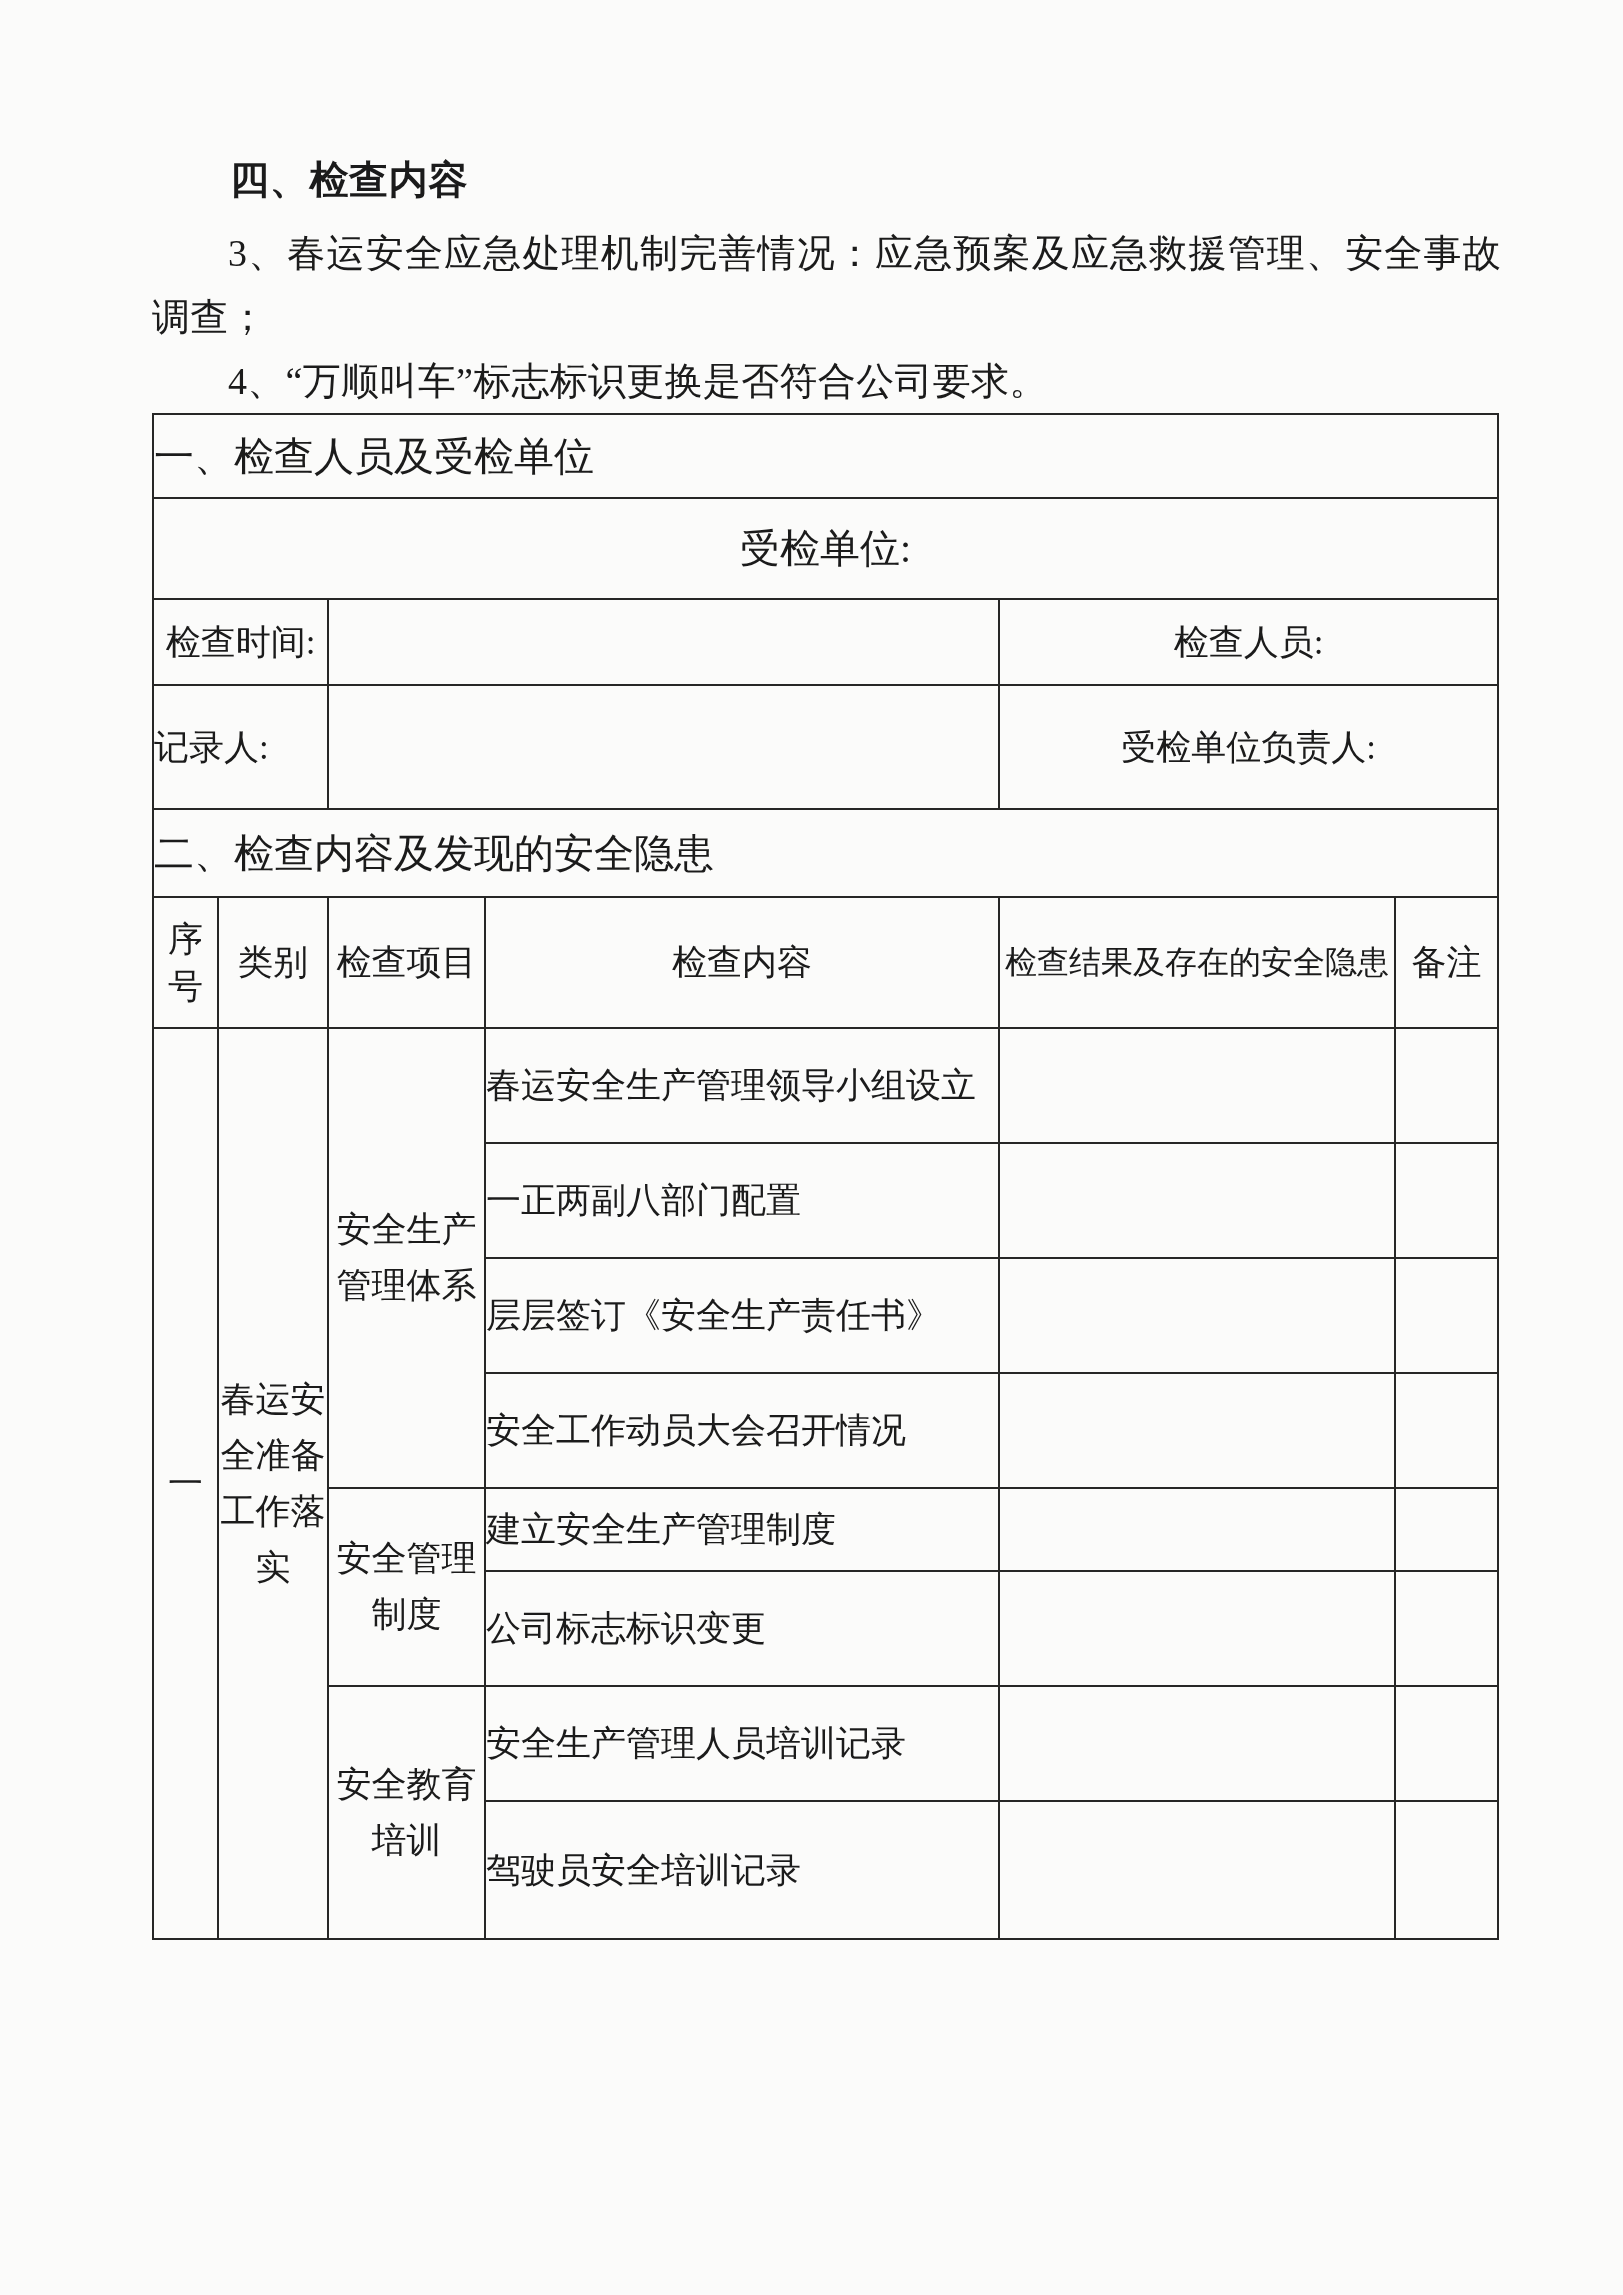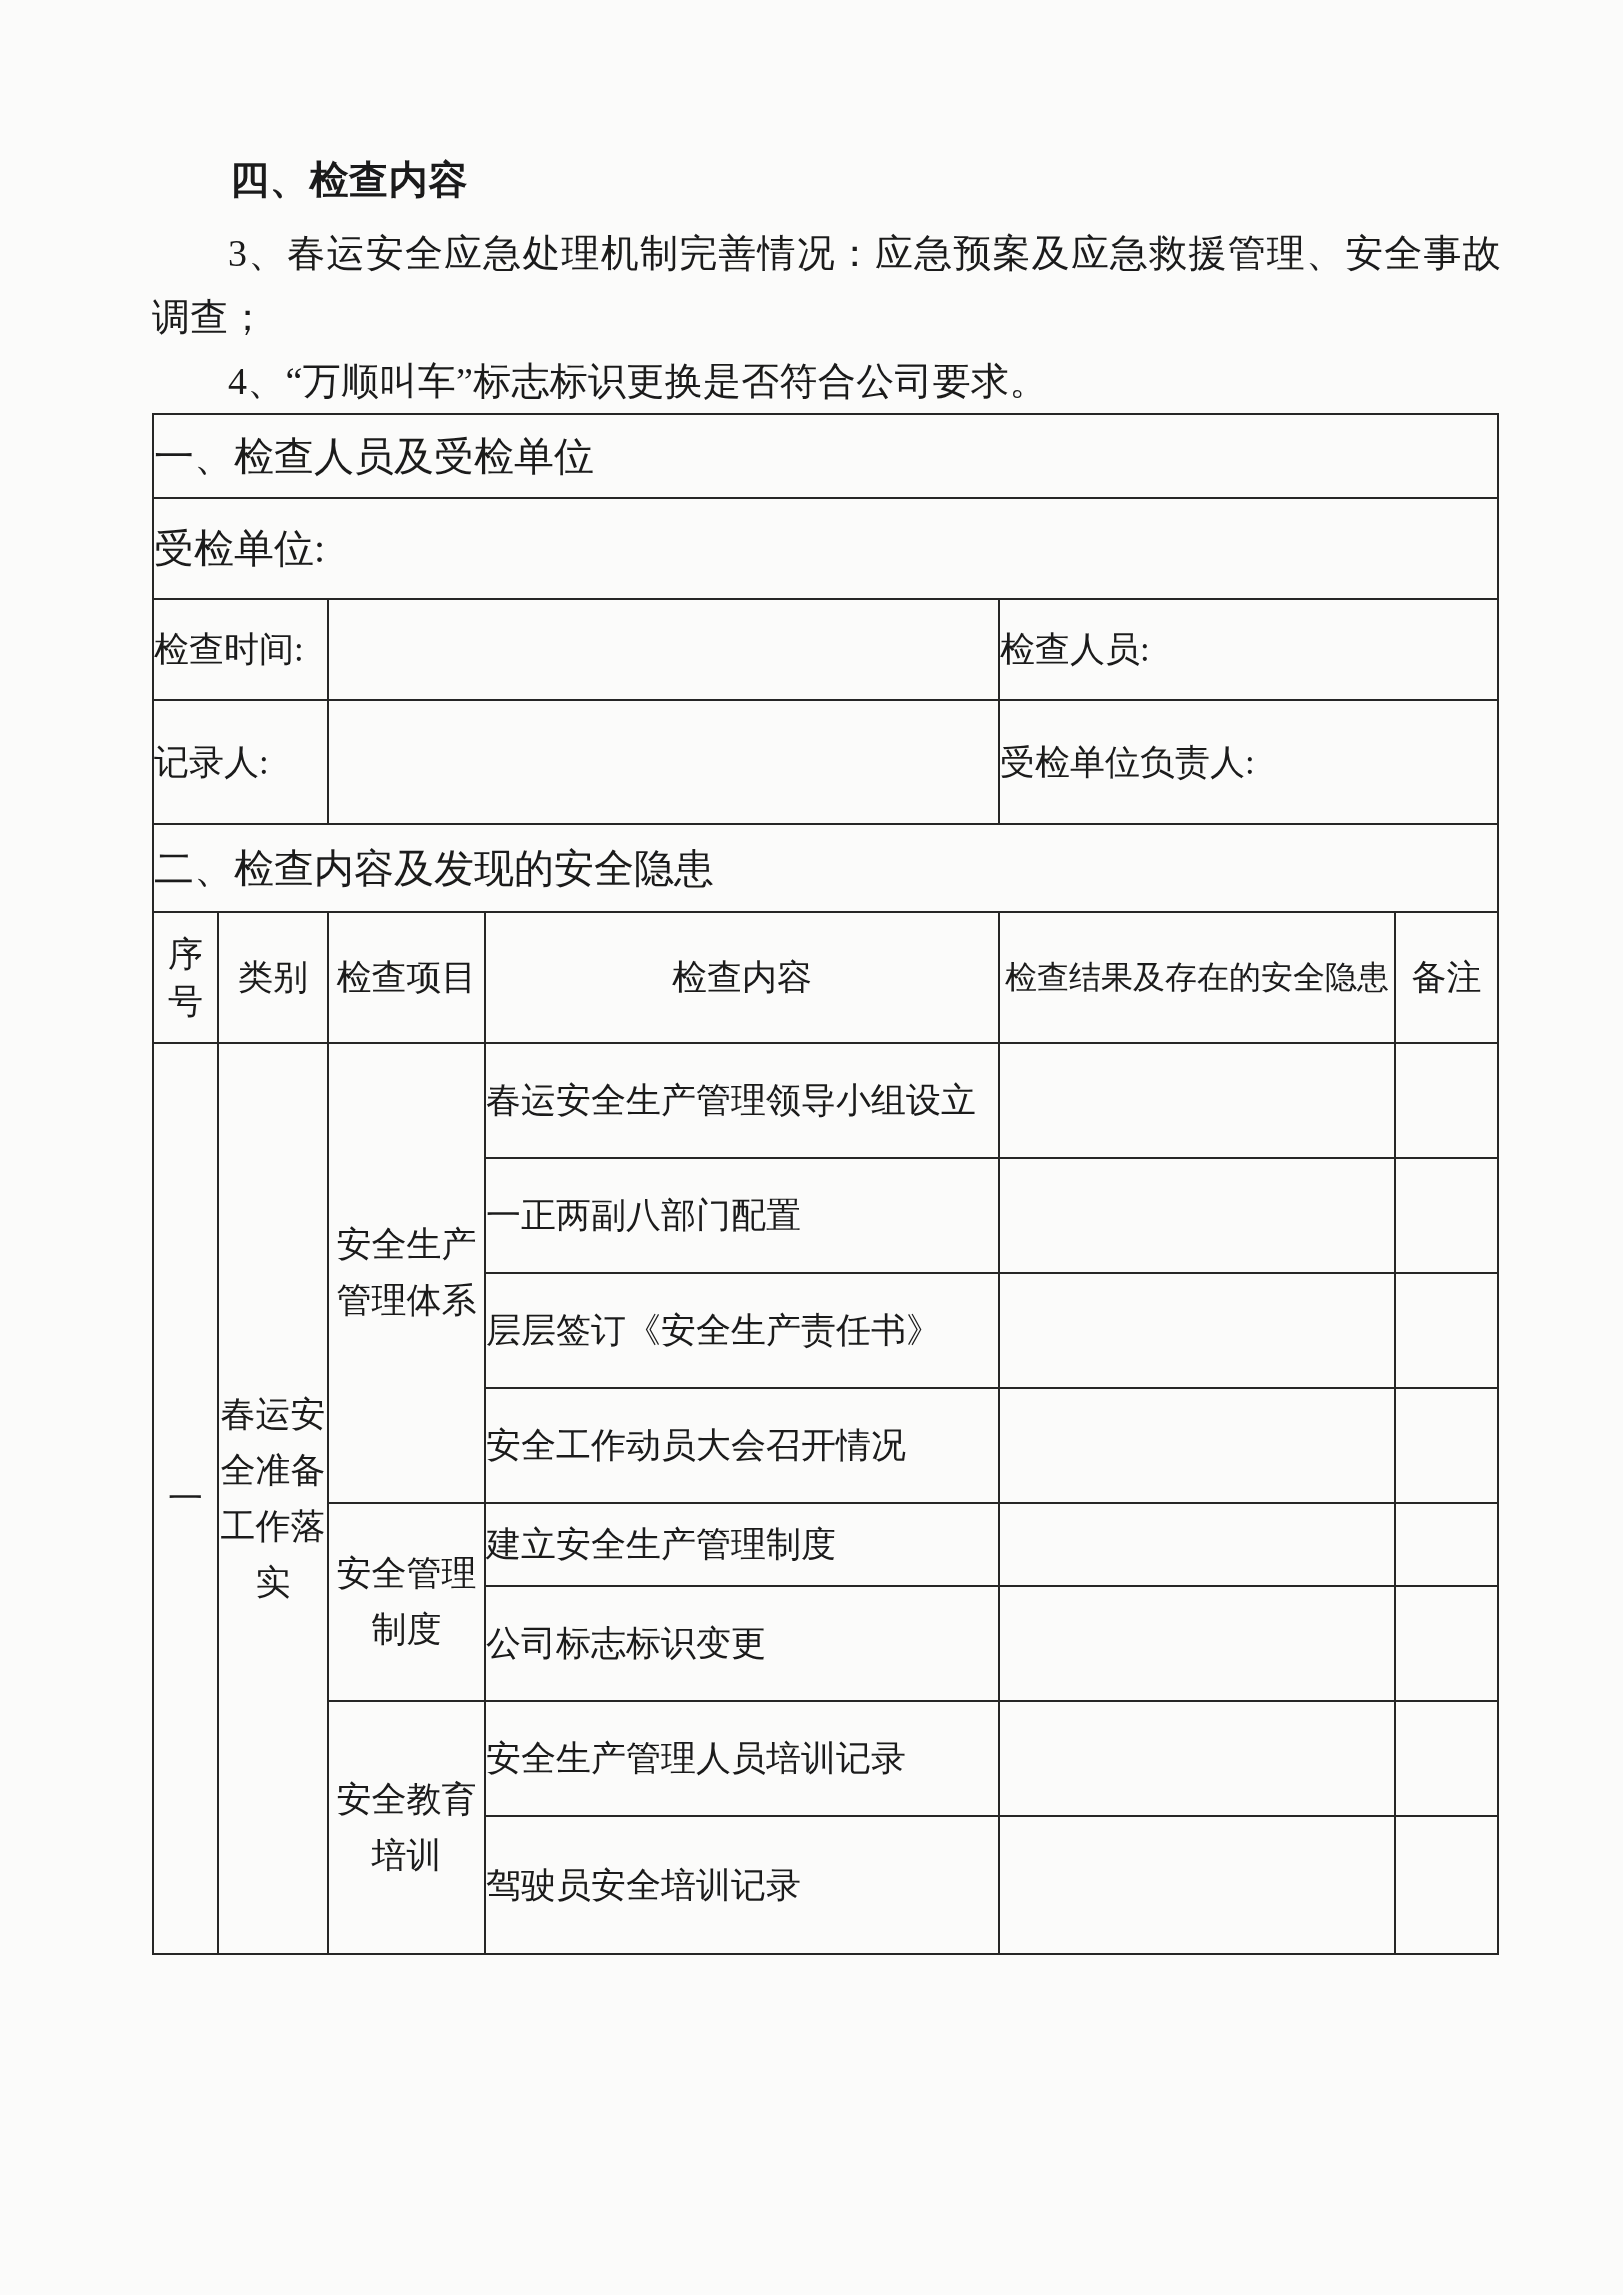--- a/index.html
+++ b/index.html
@@ -29,21 +29,21 @@
     margin-top:0;
     font-size:35px;
   }
   table.inspection td{
     border:2px solid #262626;
     vertical-align:middle;
     padding:0;
     overflow:hidden;
   }
   td.left{text-align:left;padding-left:10.5px;}
-  td.left-sm{text-align:left;padding-left:6.5px;}
+  td.left-sm{text-align:center;padding-left:6.5px;}
   td.section-row{font-size:40px;}
   td.hdr{text-align:center;line-height:1.35;}
   td.hdr-result{font-size:32px;}
   td.category-cell{text-align:center;line-height:1.6;padding:0 1.3px;}
   td.item-cell{text-align:center;line-height:1.6;padding:0 1.3px;}
   td.content-cell{text-align:left;padding-left:6.5px;line-height:1.4;}
   td.seq-cell{text-align:center;}
 </style>
 </head>
 <body>
@@ -67,21 +67,21 @@
 
     <tbody>
         <tr style="height:84px">
       <td colspan="6" class="left section-row">一、检查人员及受检单位</td>
     </tr>
 
     <tr style="height:101px">
       <td colspan="6" class="left-sm section-row">受检单位:</td>
     </tr>
 
-    <tr style="height:101px">
+    <tr style="height:86px">
       <td colspan="2" class="left-sm">检查时间:</td>
       <td colspan="2"></td>
       <td colspan="2" class="left-sm">检查人员:</td>
     </tr>
 
     <tr style="height:124px">
       <td colspan="2" class="left">记录人:</td>
       <td colspan="2"></td>
       <td colspan="2" class="left-sm">受检单位负责人:</td>
     </tr>

